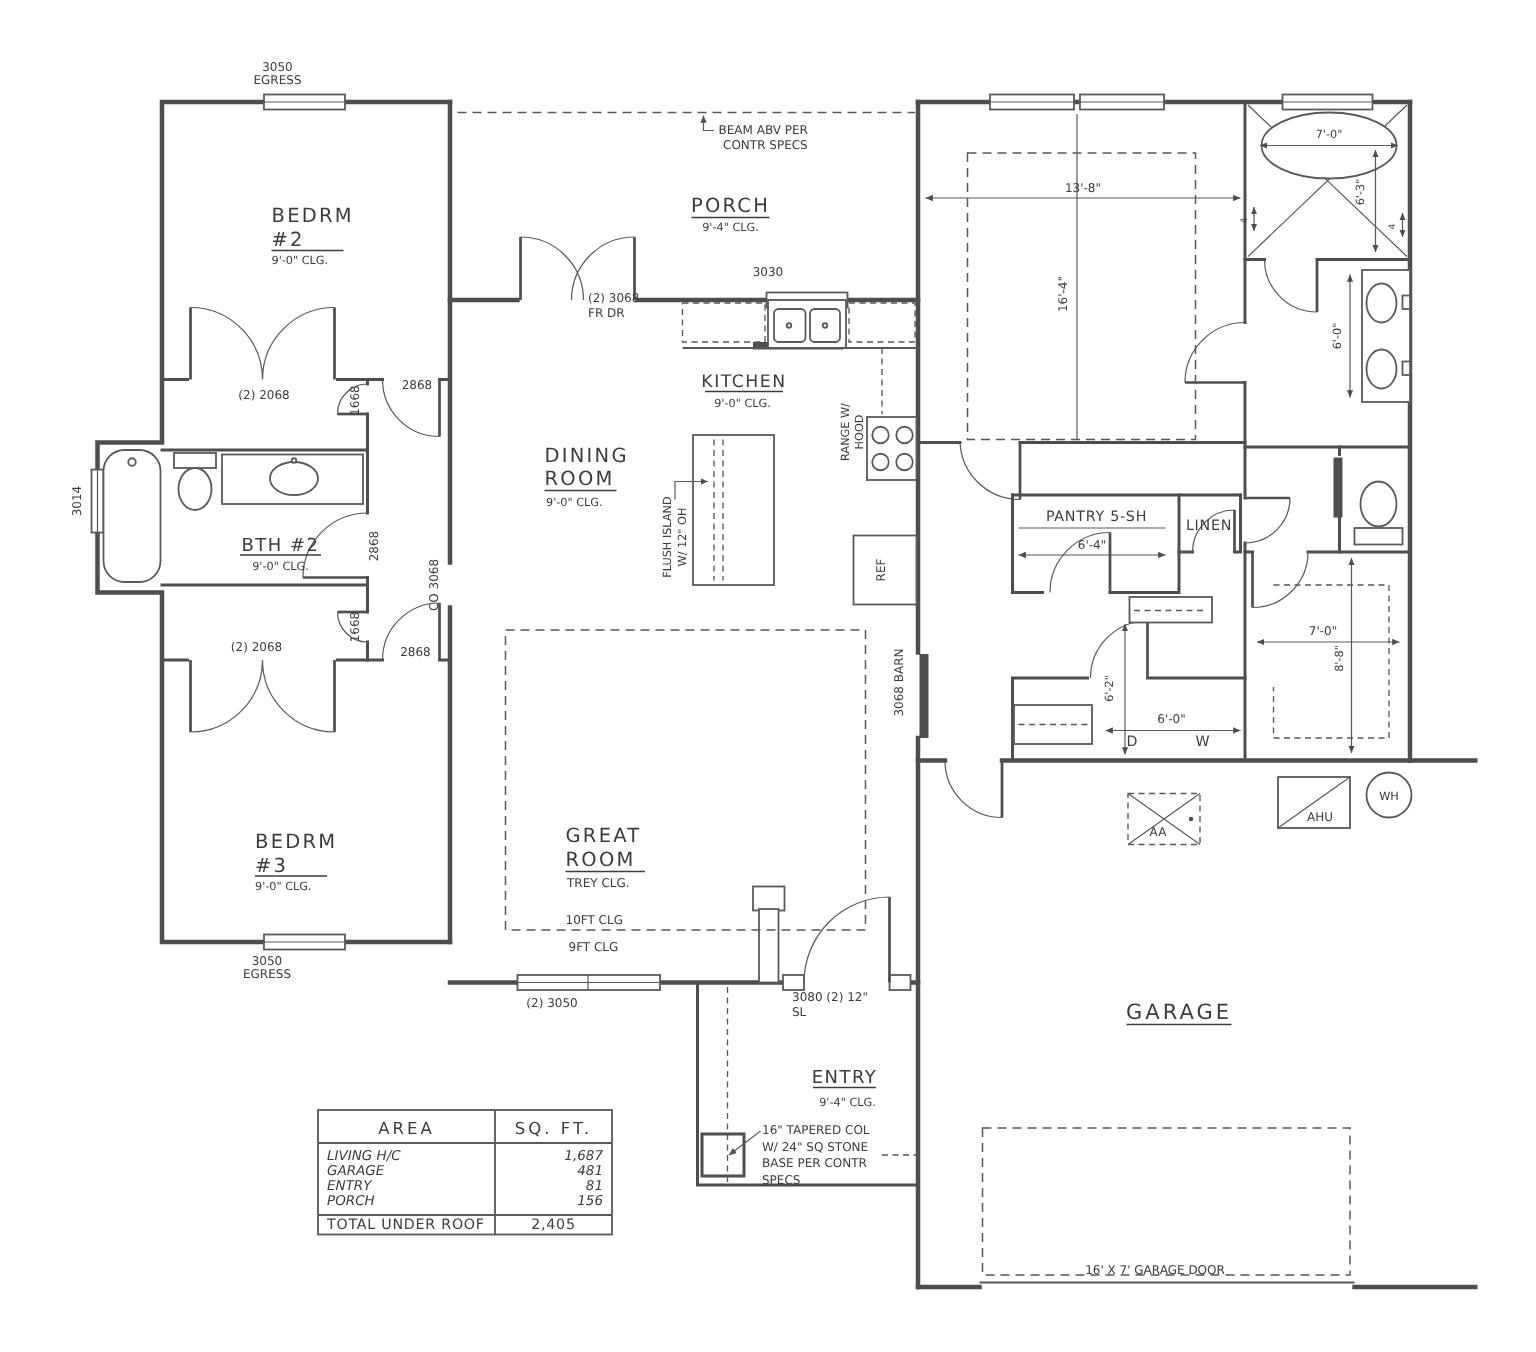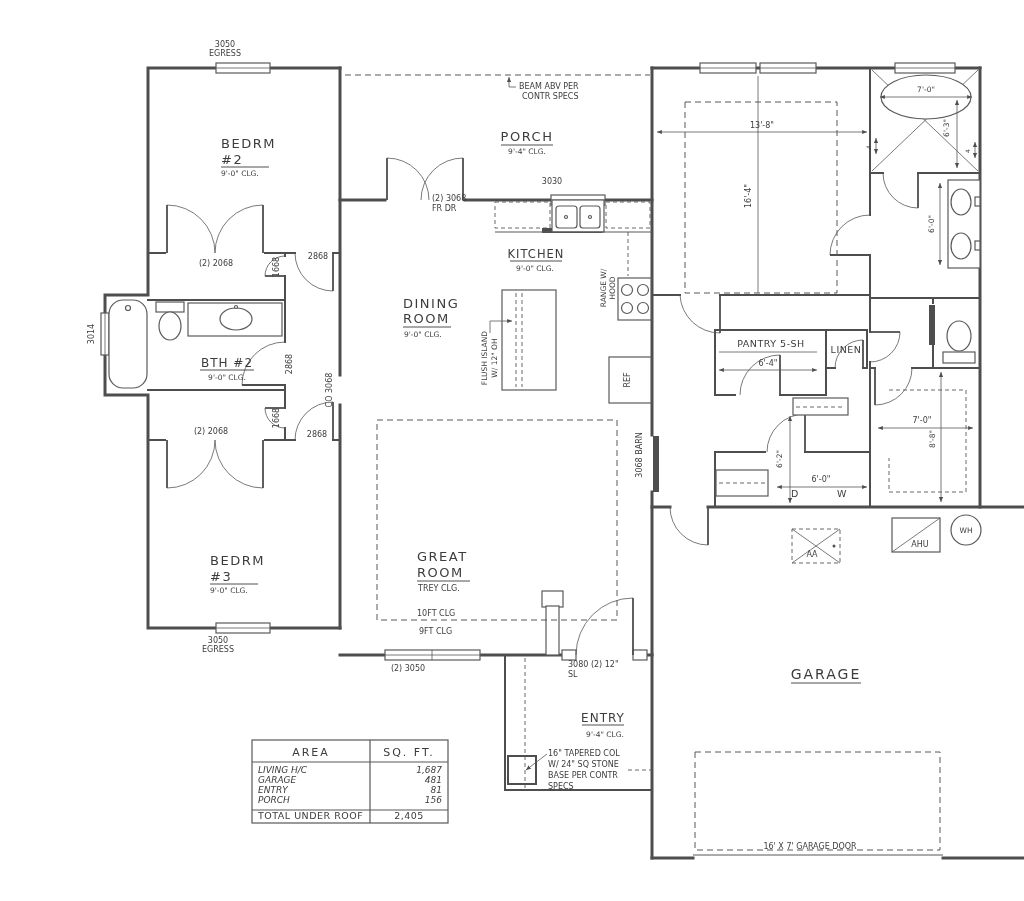--- a/index.html
+++ b/index.html
@@ -1,16 +1,16 @@
 <!DOCTYPE html>
 <html><head>
 <meta charset="utf-8">
 <style>
   html,body{margin:0;padding:0;background:#fff;}
-  #stage{position:relative;width:985px;height:901px;background:#ffffff;overflow:hidden;padding-left:40px;}
+  #stage{position:relative;width:985px;height:901px;background:#ffffff;overflow:hidden;}
   svg text{fill:#3c3c3c;font-family:"DejaVu Sans",sans-serif;}
   .mid{text-anchor:middle;}
   .t14{font-size:14px;letter-spacing:2px;}
   .t13{font-size:13px;letter-spacing:1.5px;}
   .t12{font-size:12px;letter-spacing:1px;}
   .t11{font-size:11.5px;letter-spacing:1px;}
   .t9{font-size:9.5px;letter-spacing:.5px;}
   .t8{font-size:8px;}
   .t7{font-size:7.5px;}
   .t6{font-size:6px;}

